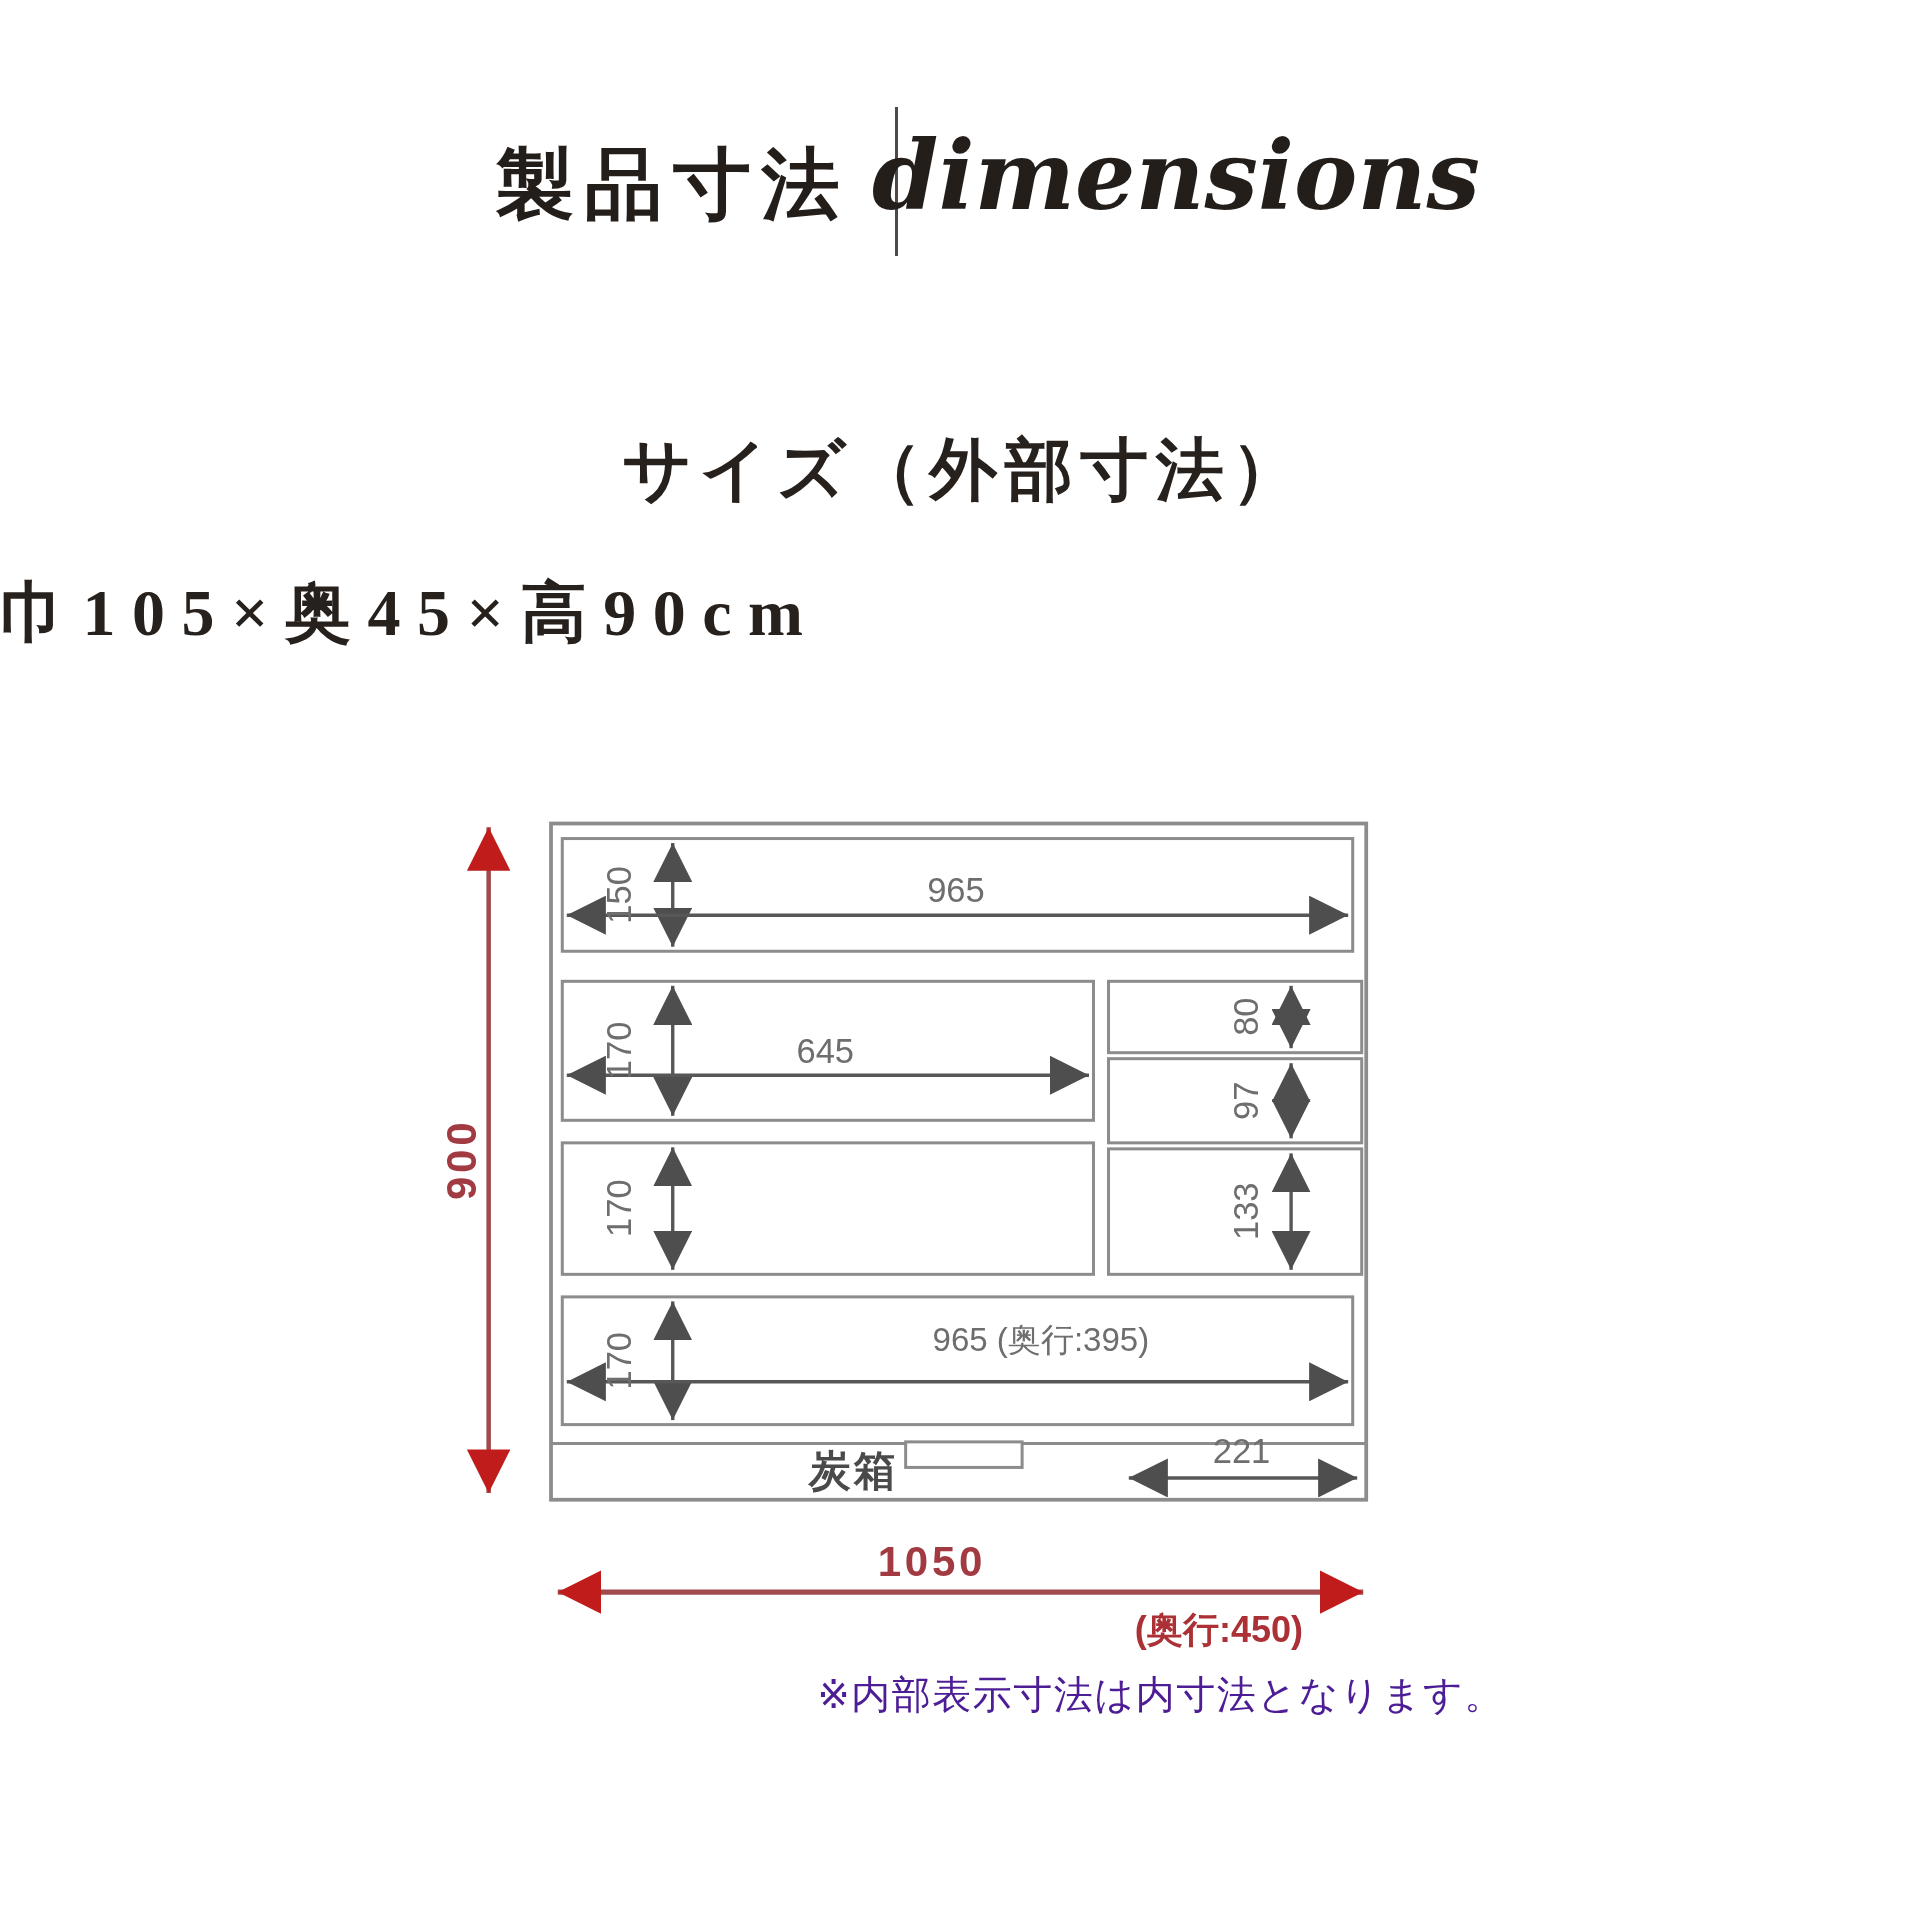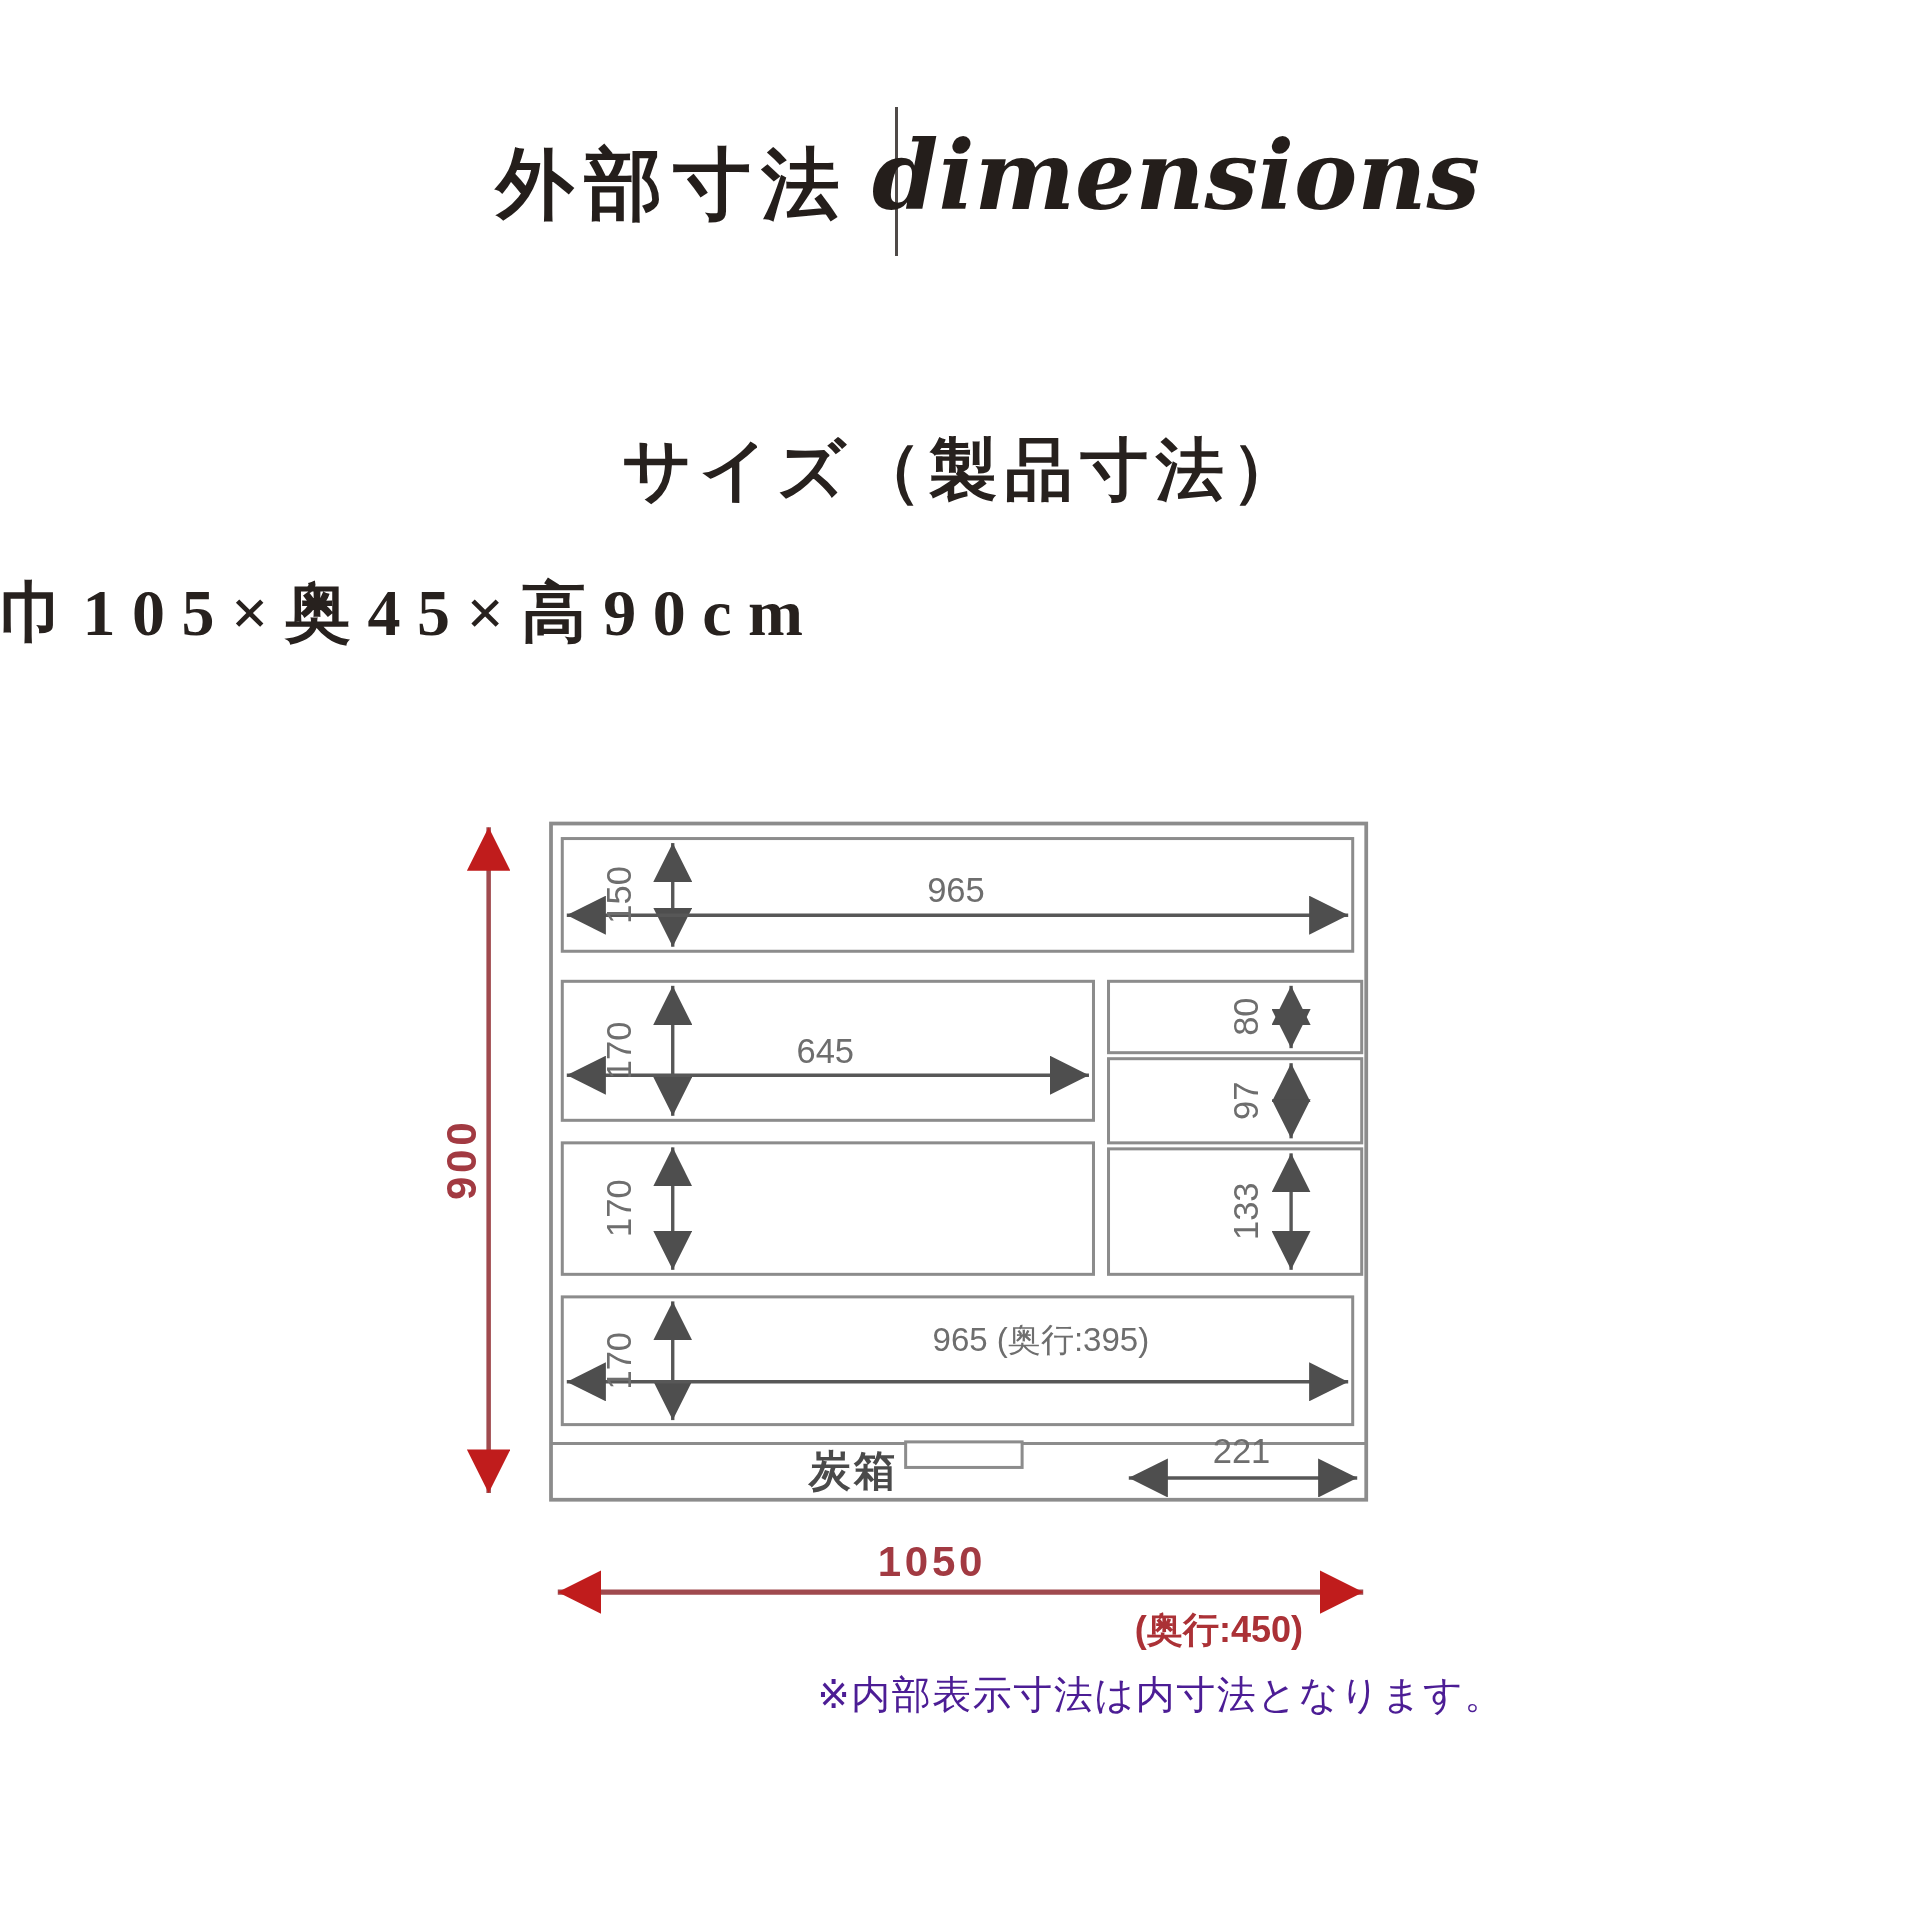--- a/index.html
+++ b/index.html
@@ -67,25 +67,25 @@
   
   .footer-note{
     left:1161px;top:1668px;transform:translateX(-50%);
     font-size:39px;font-weight:400;letter-spacing:1.5px;
     color:#4c1d95;white-space:nowrap;
   }
 </style>
 </head>
 <body>
 
-<div class="abs title-jp">外部寸法</div>
+<div class="abs title-jp">製品寸法</div>
 <div class="abs title-divider"></div>
 <div class="abs title-en">dimensions</div>
 
-<div class="abs size-line1">サイズ（製品寸法）</div>
+<div class="abs size-line1">サイズ（外部寸法）</div>
 <div class="abs size-line2">巾105×奥45×高90cm</div>
 
 <svg class="abs diagram" width="1112" height="887" viewBox="540 1040 1480 1180" xmlns="http://www.w3.org/2000/svg">
   <defs>
     <marker id="ag" markerUnits="userSpaceOnUse" markerWidth="52" markerHeight="52" viewBox="0 0 10 10" refX="10" refY="5" orient="auto-start-reverse">
       <path d="M0,0 L10,5 L0,10 z" fill="#4e4e4e"></path>
     </marker>
     <marker id="ar" markerUnits="userSpaceOnUse" markerWidth="58" markerHeight="58" viewBox="0 0 10 10" refX="10" refY="5" orient="auto-start-reverse">
       <path d="M0,0 L10,5 L0,10 z" fill="#c01c1c"></path>
     </marker>

